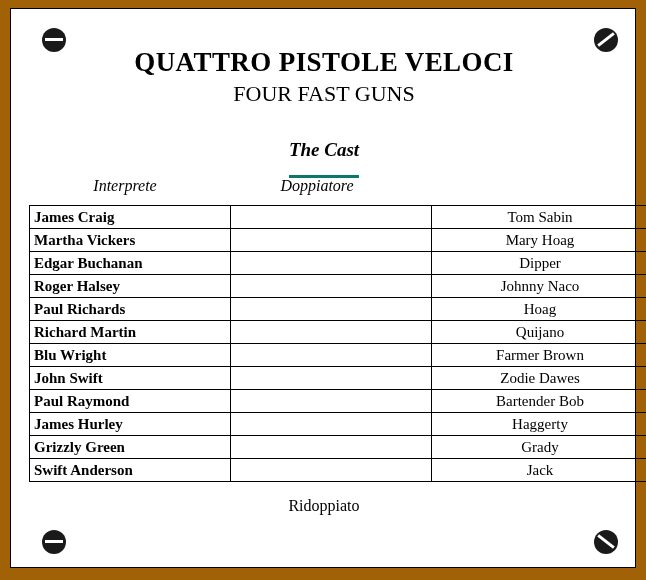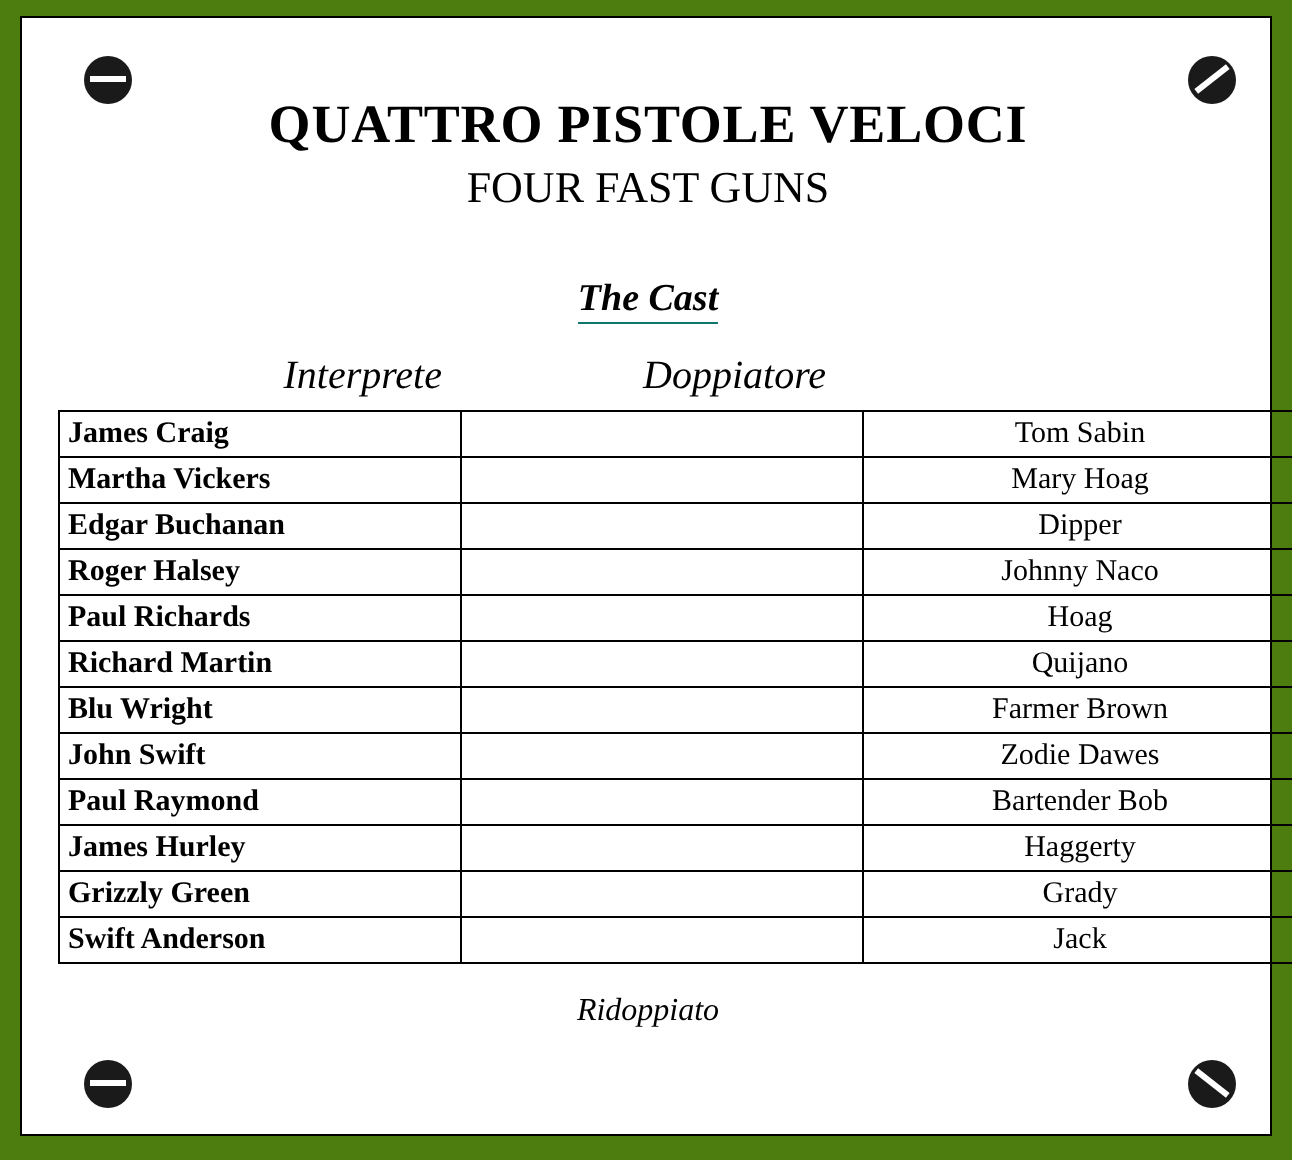--- a/index.html
+++ b/index.html
@@ -10,21 +10,21 @@
   body {
     width: 646px;
     height: 580px;
     font-family: "Liberation Serif", serif;
     overflow: hidden;
   }
   .page {
     position: relative;
     width: 646px;
     height: 580px;
-    background: #4d7c0f;
+    background: #a16207;
     box-sizing: border-box;
   }
   .sheet {
     position: absolute;
     left: 10px;
     top: 8px;
     width: 626px;
     height: 560px;
     border: 1px solid #000000;
     background: #ffffff;
@@ -95,35 +95,35 @@
     left: 0;
     top: 130px;
     width: 626px;
     text-align: center;
     font-size: 19px;
     font-style: italic;
     font-weight: bold;
     color: #000000;
   }
   .section-heading span {
-    border-bottom: 1px solid #0f766e;
-    padding-bottom: 1px;
+    border-bottom: 3px solid #0f766e;
+    padding-bottom: 15px;
   }
 
   .col-heads {
     position: absolute;
     left: 18px;
     top: 168px;
     width: 592px;
     display: flex;
   }
   .col-heads div {
     font-style: italic;
-    font-size: 20px;
-    text-align: right;
+    font-size: 16px;
+    text-align: center;
     color: #000000;
   }
   .ch-1 { width: 192px; }
   .ch-2 { width: 192px; }
   .ch-3 { width: 208px; }
 
   table.cast {
     position: absolute;
     left: 18px;
     top: 196px;
@@ -153,21 +153,20 @@
   }
 
   .footnote {
     position: absolute;
     left: 0;
     top: 488px;
     width: 626px;
     text-align: center;
     font-size: 16px;
     color: #000000;
-    font-style: italic;
   }
 </style>
 </head>
 <body>
 
 <div class="page">
   <div class="sheet">
 
     <div class="punch punch-tl">
       <div class="slit slit-h"></div>

